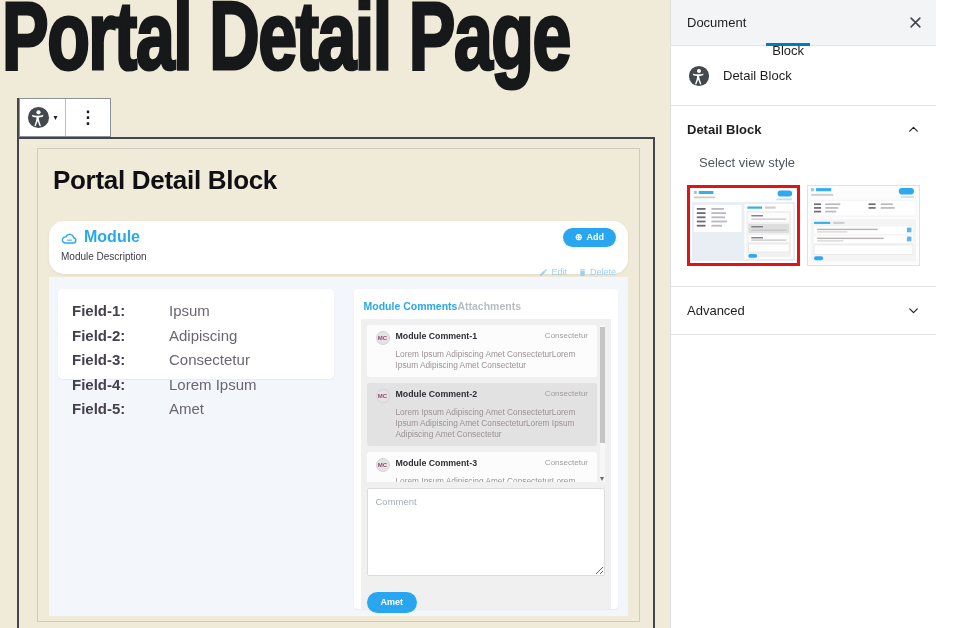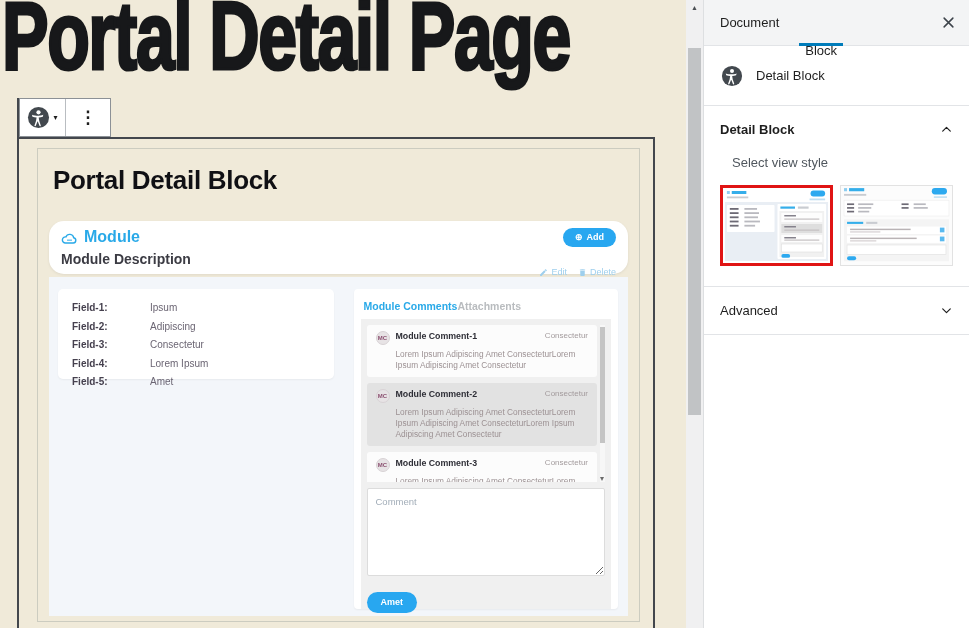--- a/index.html
+++ b/index.html
@@ -30,33 +30,33 @@
   .block-outline { position:absolute; left:17px; top:137px; width:638px; height:491px; border:2px solid #43474d; border-bottom:none; }
 
   .detail-box { position:absolute; left:18px; top:9px; right:13px; bottom:6px; border:1px solid #ccccc0; }
   .block-heading { margin:16px 0 0 15px; font-size:26px; font-weight:800; letter-spacing:-.3px; color:#101014; }
 
   .module-header { margin:25px 11px 0; height:53px; background:#fff; border-radius:15px;
     box-shadow:0 1px 3px rgba(0,0,0,.07); padding:7px 12px 5px; display:flex; justify-content:space-between; }
   .mh-title-row { display:flex; align-items:center; gap:6px; }
   .cloud-ic { width:17px; height:13px; display:inline-block; }
   .module-title { color:#29a9e8; font-size:16px; font-weight:700; }
-  .module-desc { font-size:14px; color:#3c3c44; font-weight:700; margin-top:5px; }
+  .module-desc { font-size:10px; color:#3c3c44; font-weight:400; margin-top:5px; }
   .mh-right { display:flex; flex-direction:column; align-items:flex-end; gap:5px; }
   .add-btn { background:#28a7f0; color:#fff; border:none; border-radius:11px; font-family:inherit;
     font-size:9px; font-weight:700; padding:4px 12px 5px; display:flex; gap:4px; align-items:center; cursor:pointer; }
   .add-plus { font-size:9px; }
   .mh-links { display:flex; gap:11px; align-items:center; }
   .mh-link { display:flex; gap:3px; align-items:center; font-size:9px; font-weight:400; color:#9ecfed; cursor:pointer;margin-top:15px; }
   .mh-link svg { width:9px; height:9px; }
 
   .module-body { margin:3px 11px 0; height:339px; background:#f3f6fa; padding:12px 10px 0 9px; display:flex; gap:20px; }
 
   .fields-card { width:276px; height:90px; background:#fff; border-radius:5px; box-shadow:0 1px 2px rgba(0,0,0,.05); padding:13px 14px; }
-  .field-row { display:flex; font-size:10px; margin-bottom:7.6px; }
+  .field-row { display:flex; font-size:15px; margin-bottom:7.6px;gap:19px; }
   .f-label { width:78px; font-weight:700; color:#45404e; }
   .f-value { color:#6b6573; }
 
   .comments-panel { width:265px; height:320px; background:#fff; border-radius:4px; box-shadow:0 1px 2px rgba(0,0,0,.05); padding:7px; }
   .cp-tabs { display:flex; padding:4px 3px 7px; }
   .cp-tab { border:none; background:none; font-family:inherit; font-size:10.5px; font-weight:700; color:#b9bcbf; cursor:pointer; }
   .cp-tab.active { color:#29a9e8; }
   .cp-inner { background:#f0f0f0; padding:6px; height:290px; }
 
   .cp-list { position:relative; height:157px; overflow:hidden; }
@@ -78,21 +78,21 @@
   .comment-input::placeholder { color:#a2adb8; }
   .save-btn { margin-top:12px; background:#28a7f0; color:#fff; border:none; border-radius:11px;
     font-family:inherit; font-size:9px; font-weight:700; padding:5px 14px 6px; cursor:pointer; }
 
   
   .main-scrollbar { position:absolute; left:686px; top:0; width:17px; height:628px; background:#f0f0f1; }
   .msb-arrow { position:absolute; top:4px; left:0; width:17px; text-align:center; font-size:7px; color:#4b4f54; }
   .msb-thumb { position:absolute; top:48px; left:2px; width:13px; height:367px; background:#c1c3c5; cursor:pointer; }
 
   
-  .sidebar { position:absolute; left:703px; top:0; width:266px; height:628px; background:#fff; border-left:1px solid #dddfe1; }
+  .sidebar { position:absolute; left:670px; top:0; width:266px; height:628px; background:#fff; border-left:1px solid #dddfe1; }
   .sb-tabs { height:46px; background:#f3f4f5; border-bottom:1px solid #e2e4e7; display:flex; align-items:stretch; }
   .sb-tab { border:none; background:none; font-family:inherit; font-size:13px; color:#1e1e1e; padding:0 10px; margin-left:6px; position:relative; cursor:pointer; }
   .sb-tab.active { font-weight:400;margin-top:43px; }
   .sb-tab.active::after { content:""; position:absolute; left:4px; right:4px; bottom:-1px; height:3px; background:#007cba; }
   .sb-close { margin-left:auto; margin-right:9px; border:none; background:none; align-self:center; cursor:pointer; padding:4px; line-height:0; }
 
   .sb-blockcard { height:60px; display:flex; align-items:center; gap:13px; padding:0 17px; border-bottom:1px solid #e2e4e7; font-size:13px; color:#1e1e1e; }
   .sb-blockcard .access-badge { width:22px; height:22px; }
 
   .sb-panel { border-bottom:1px solid #e2e4e7; }

